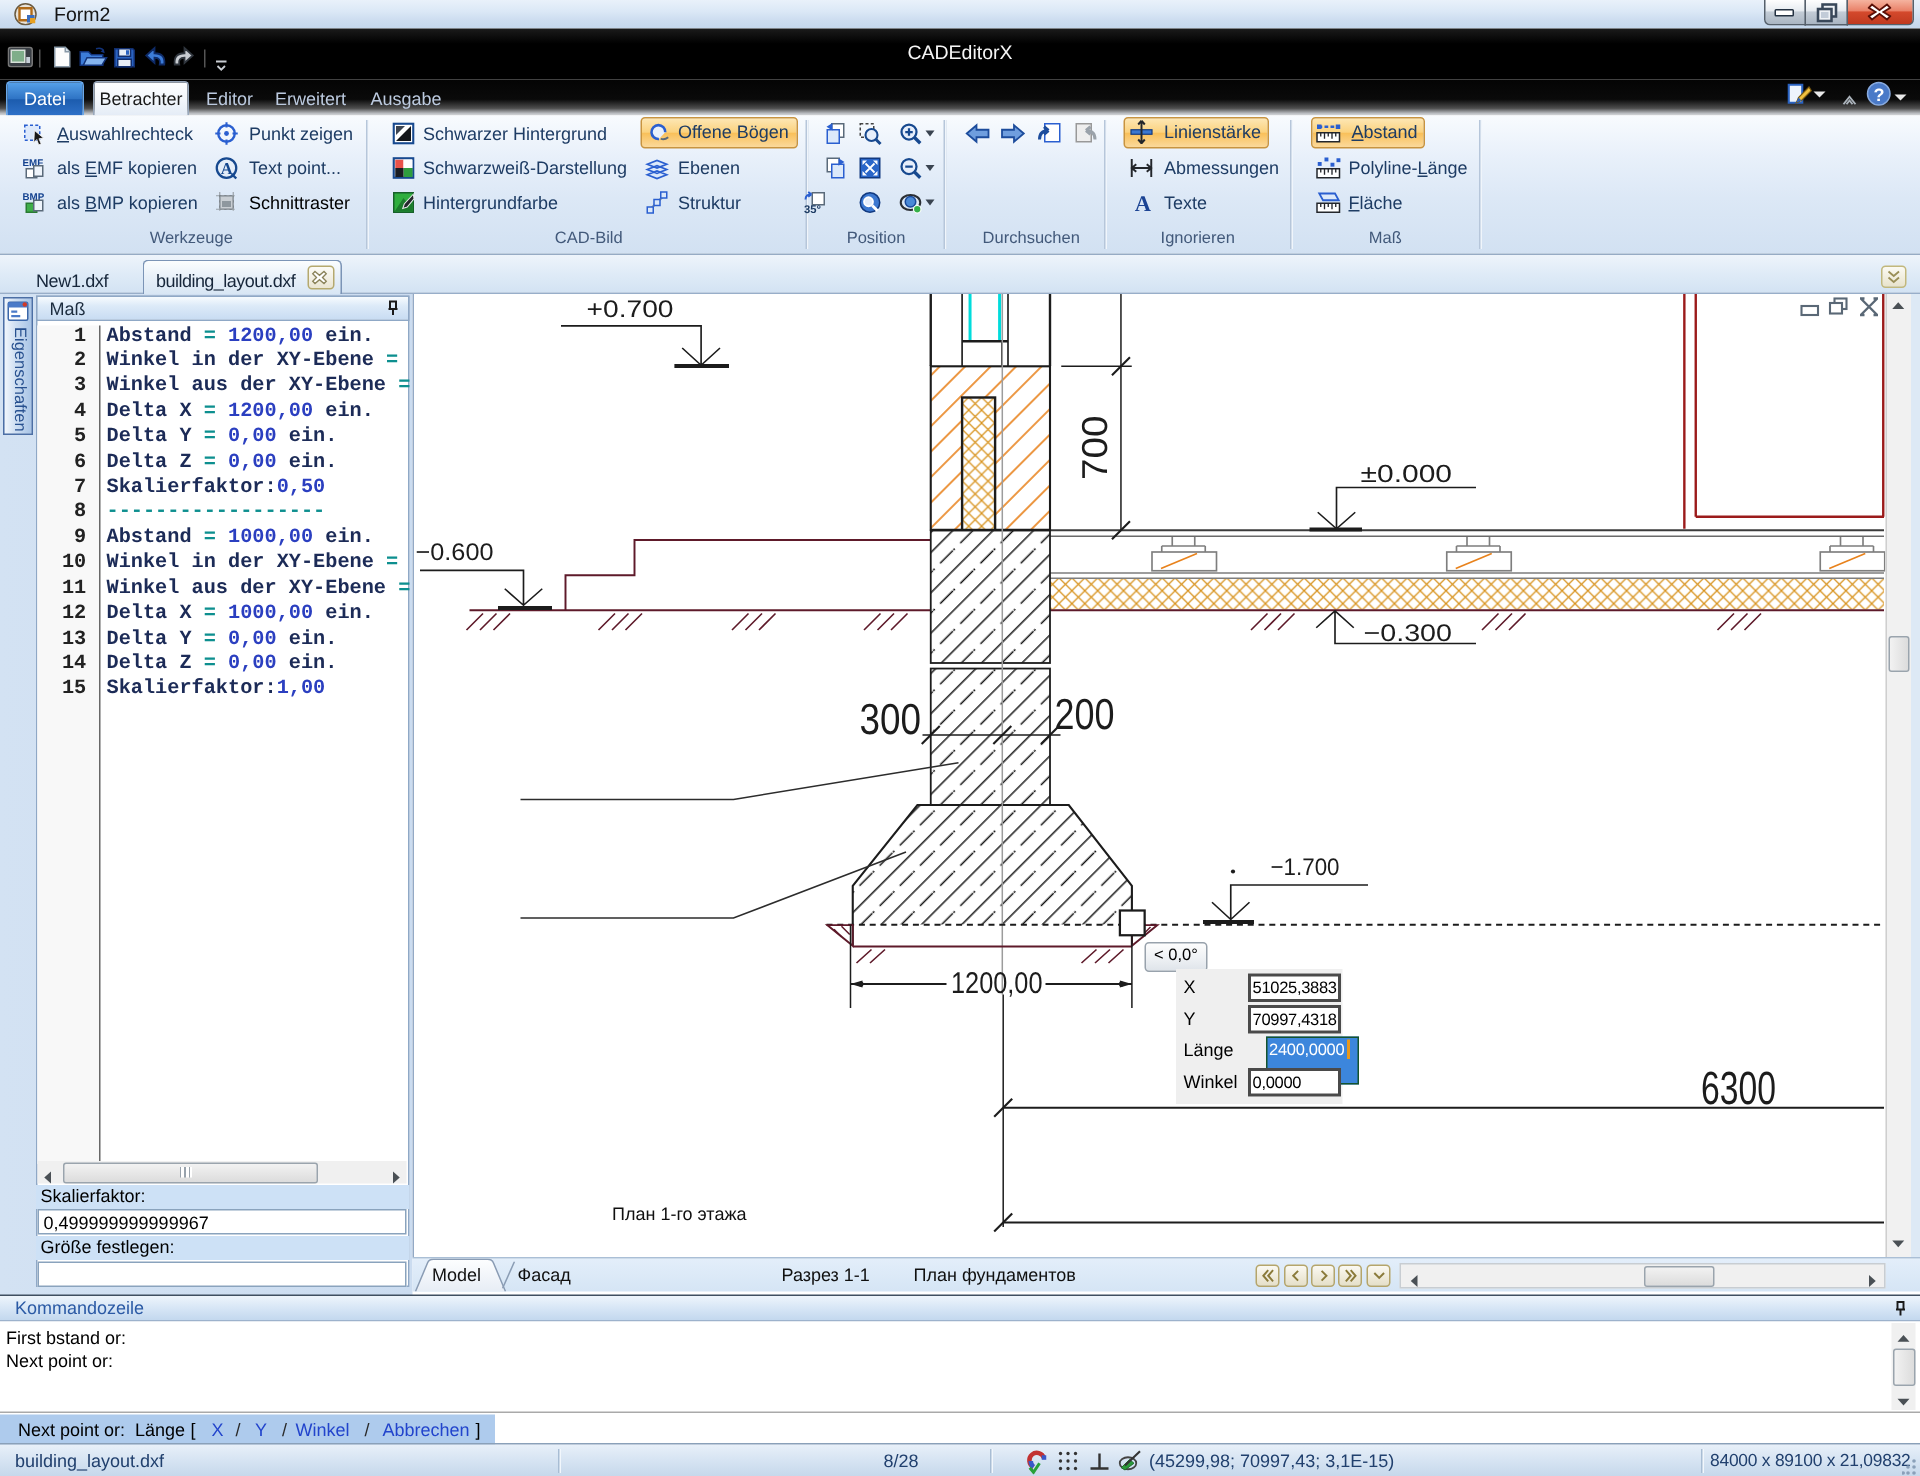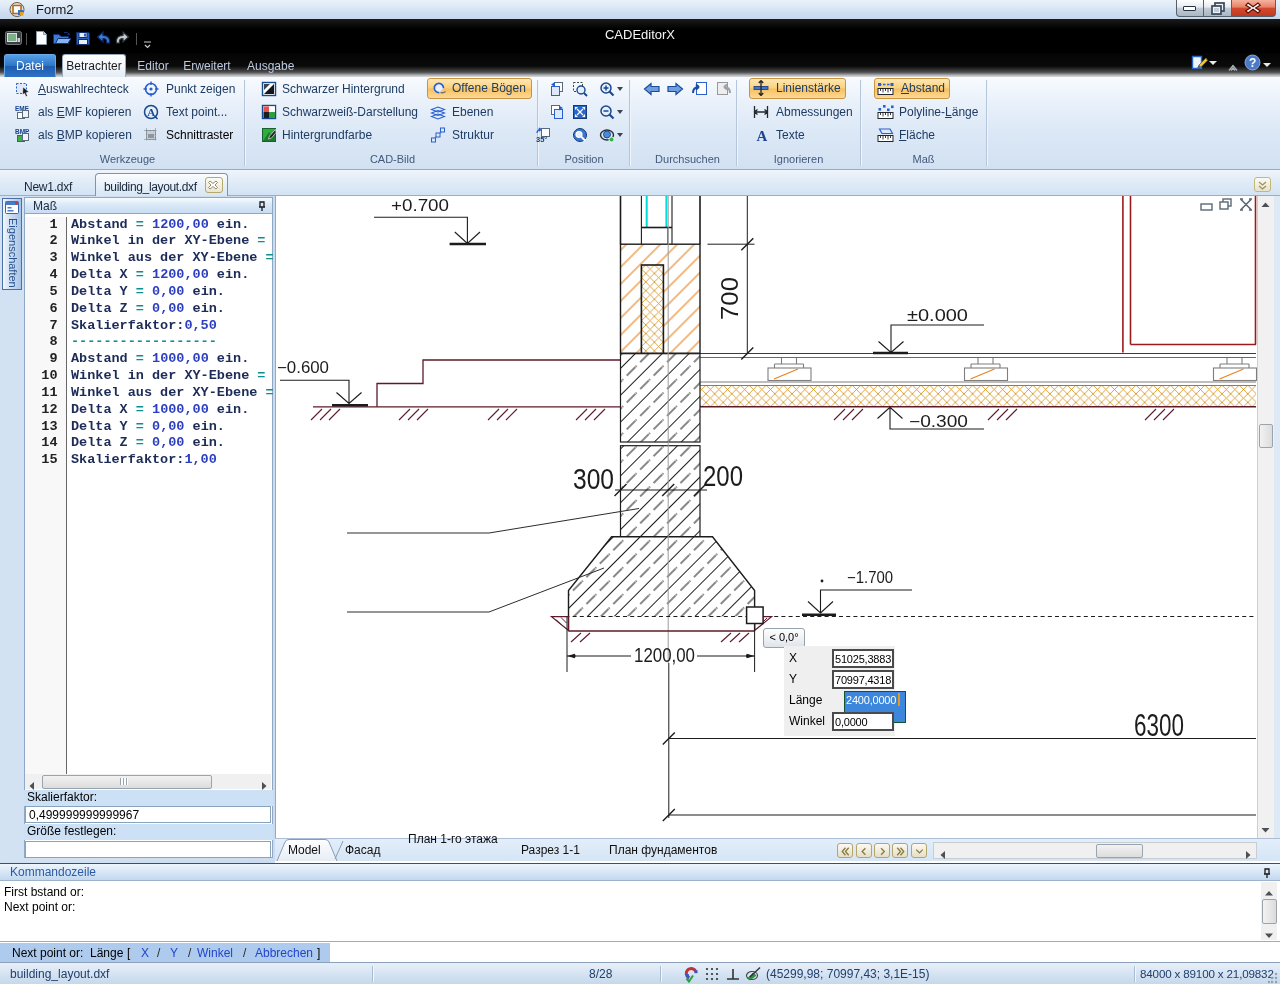--- a/index.html
+++ b/index.html
@@ -611,21 +611,21 @@
           <stop offset="1" stop-color="#e7edf5"></stop>
         </linearGradient>
       </defs>
       <path d="M1 22 L9 3 Q10 0.5 13 0.5 L49 0.5 Q52 0.5 53 3 L61 22" fill="url(#mtg)" stroke="#8a9cb4" stroke-width="1"></path>
     </svg></div>
 <div class="abs mtab" style="left:288px;top:843px;">Model</div>
 <div class="abs" style="left:333px;top:841px;width:12px;height:18px;"><svg width="12" height="18">
       <path d="M2 18 L10 0" stroke="#8a9cb4" stroke-width="1"></path>
     </svg></div>
 <div class="abs mtab" style="left:345px;top:843px;">Фасад</div>
-<div class="abs mtab" style="left:408px;top:832px;">План 1-го этажа</div>
+<div class="abs mtab" style="left:408px;top:802px;">План 1-го этажа</div>
 <div class="abs mtab" style="left:521px;top:843px;">Разрез 1-1</div>
 <div class="abs mtab" style="left:609px;top:843px;">План фундаментов</div>
 <div class="abs" style="left:837px;top:843px;width:16px;height:15px;border:1px solid #b5a56b;border-radius:3px;background:linear-gradient(180deg,#fbf9f2,#e5dfc8);box-sizing:border-box;"><svg width="14" height="13" viewBox="0 0 15 14">
       <path d="M8 3 L4.5 7 L8 11 M11.5 3 L8 7 L11.5 11" stroke="#8a7a3a" stroke-width="1.4" fill="none"></path>
     </svg></div>
 <div class="abs" style="left:856px;top:843px;width:16px;height:15px;border:1px solid #b5a56b;border-radius:3px;background:linear-gradient(180deg,#fbf9f2,#e5dfc8);box-sizing:border-box;"><svg width="14" height="13" viewBox="0 0 15 14">
       <path d="M9 3.5 L5.5 7 L9 10.5" stroke="#8a7a3a" stroke-width="1.4" fill="none"></path>
     </svg></div>
 <div class="abs" style="left:874px;top:843px;width:16px;height:15px;border:1px solid #b5a56b;border-radius:3px;background:linear-gradient(180deg,#fbf9f2,#e5dfc8);box-sizing:border-box;"><svg width="14" height="13" viewBox="0 0 15 14">
       <path d="M6.5 3.5 L10 7 L6.5 10.5" stroke="#8a7a3a" stroke-width="1.4" fill="none"></path>

